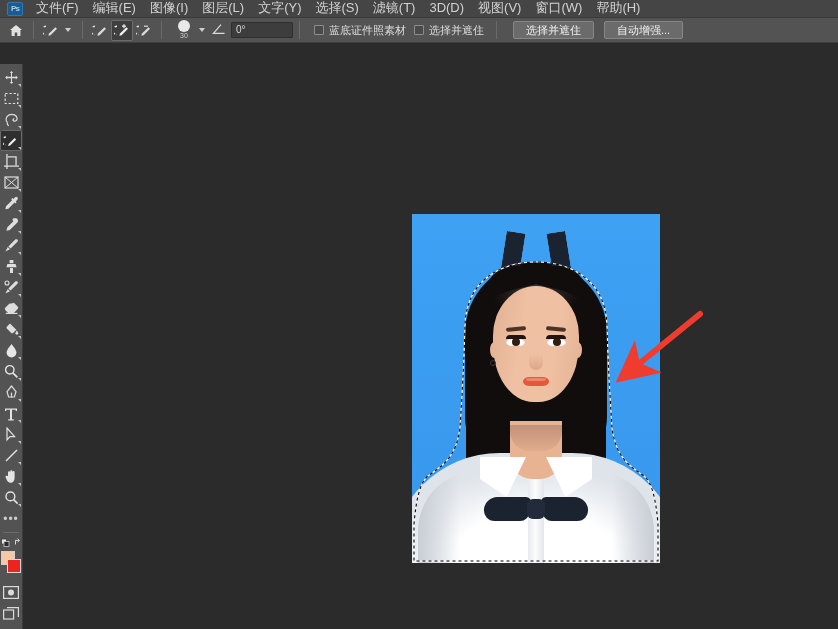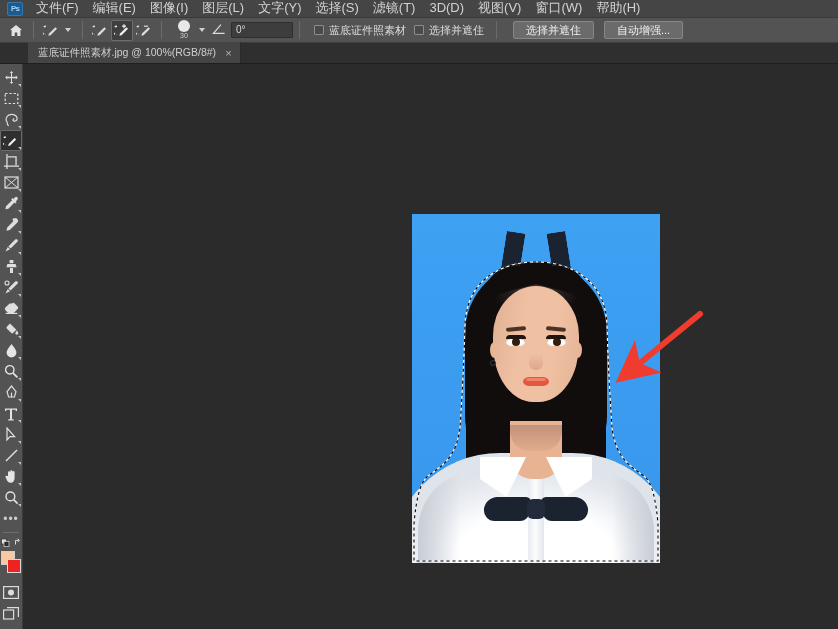--- a/index.html
+++ b/index.html
@@ -361,26 +361,20 @@
       <span class="chk"></span>
       <span class="chk-lbl">选择并遮住</span>
     </div>
 
     <div class="vsep" style="margin-left:12px;"></div>
 
     <div class="opt-btn">选择并遮住</div>
     <div class="opt-btn">自动增强...</div>
   </div>
 
-  <div class="tabbar">
-    <div class="tab">
-      <span>蓝底证件照素材.jpg @ 100%(RGB/8#)</span>
-      <span class="tab-close">×</span>
-    </div>
-  </div>
 
   <div class="toolbar">
 
     <div class="tool">
       <svg width="15" height="15" viewBox="0 0 15 15">
           <path d="M7.5 1 9.2 3H8v3.8h3.8V5.5L13.8 7.5 11.8 9.5V8.2H8V12h1.2L7.5 14 5.8 12H7V8.2H3.2v1.3L1.2 7.5 3.2 5.5v1.3H7V3H5.8z" fill="#dedede"></path>
         </svg>
     </div>
     <div class="tool">
       <svg width="15" height="13" viewBox="0 0 15 13">

